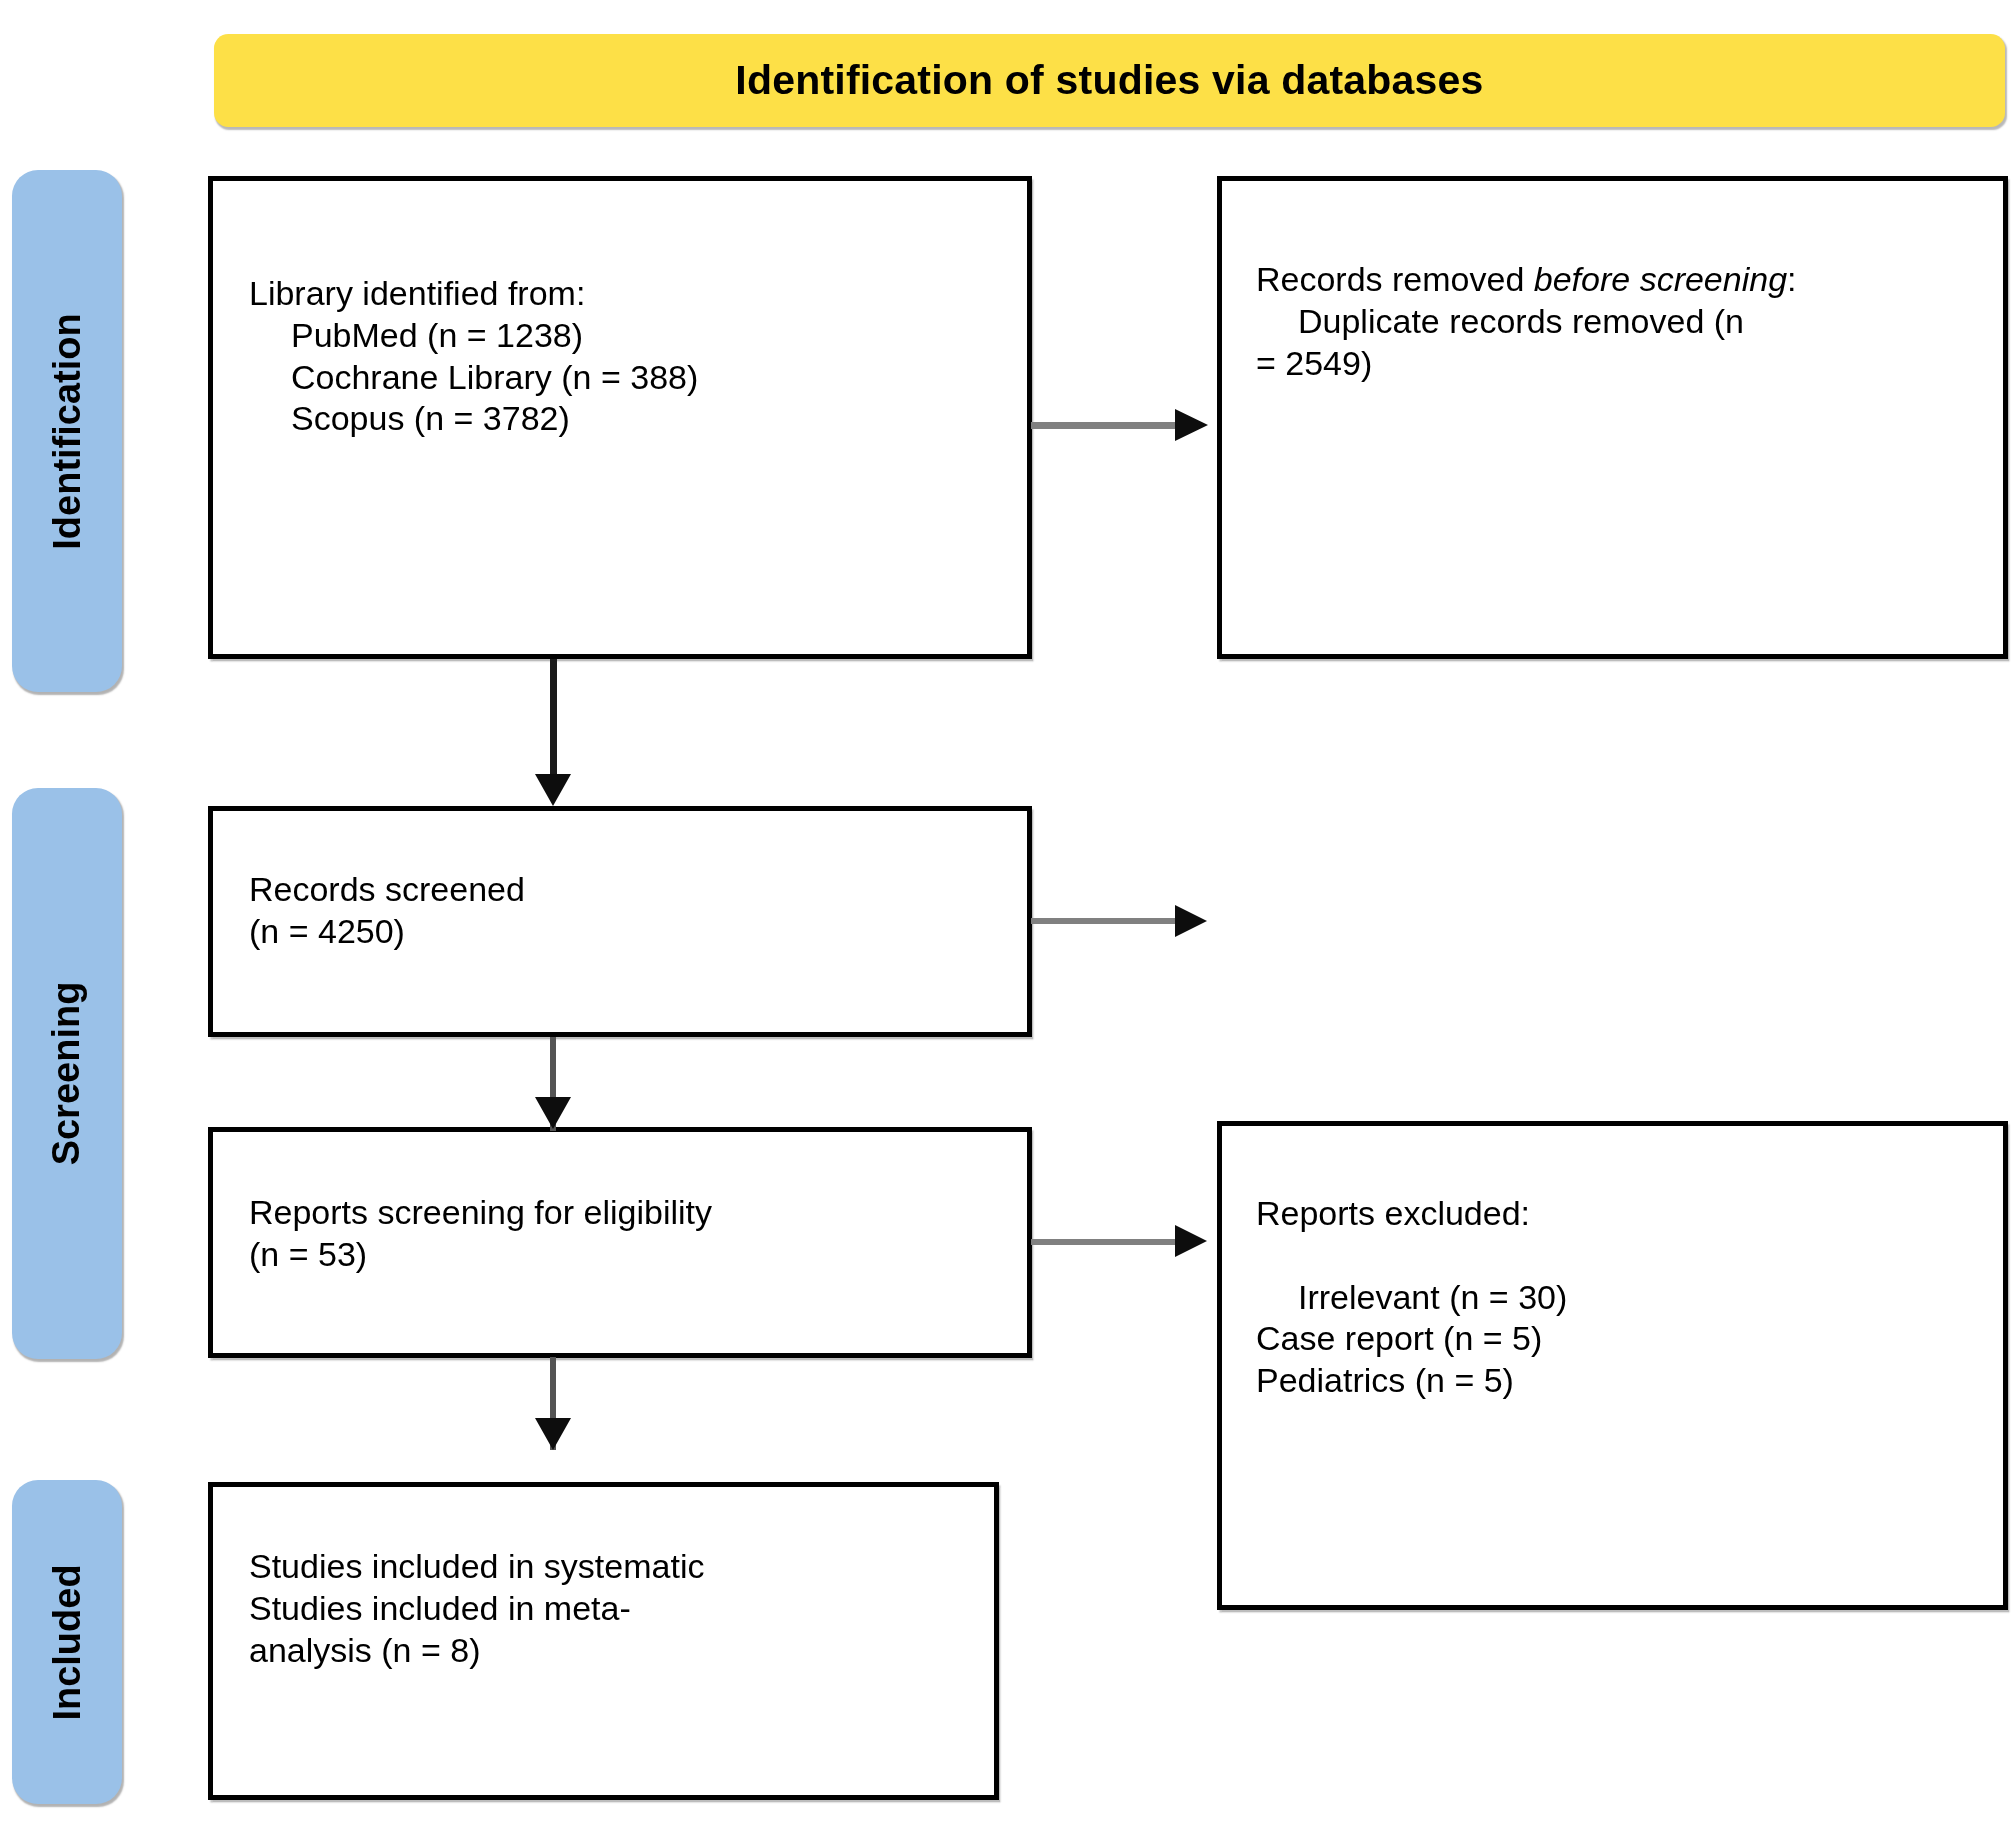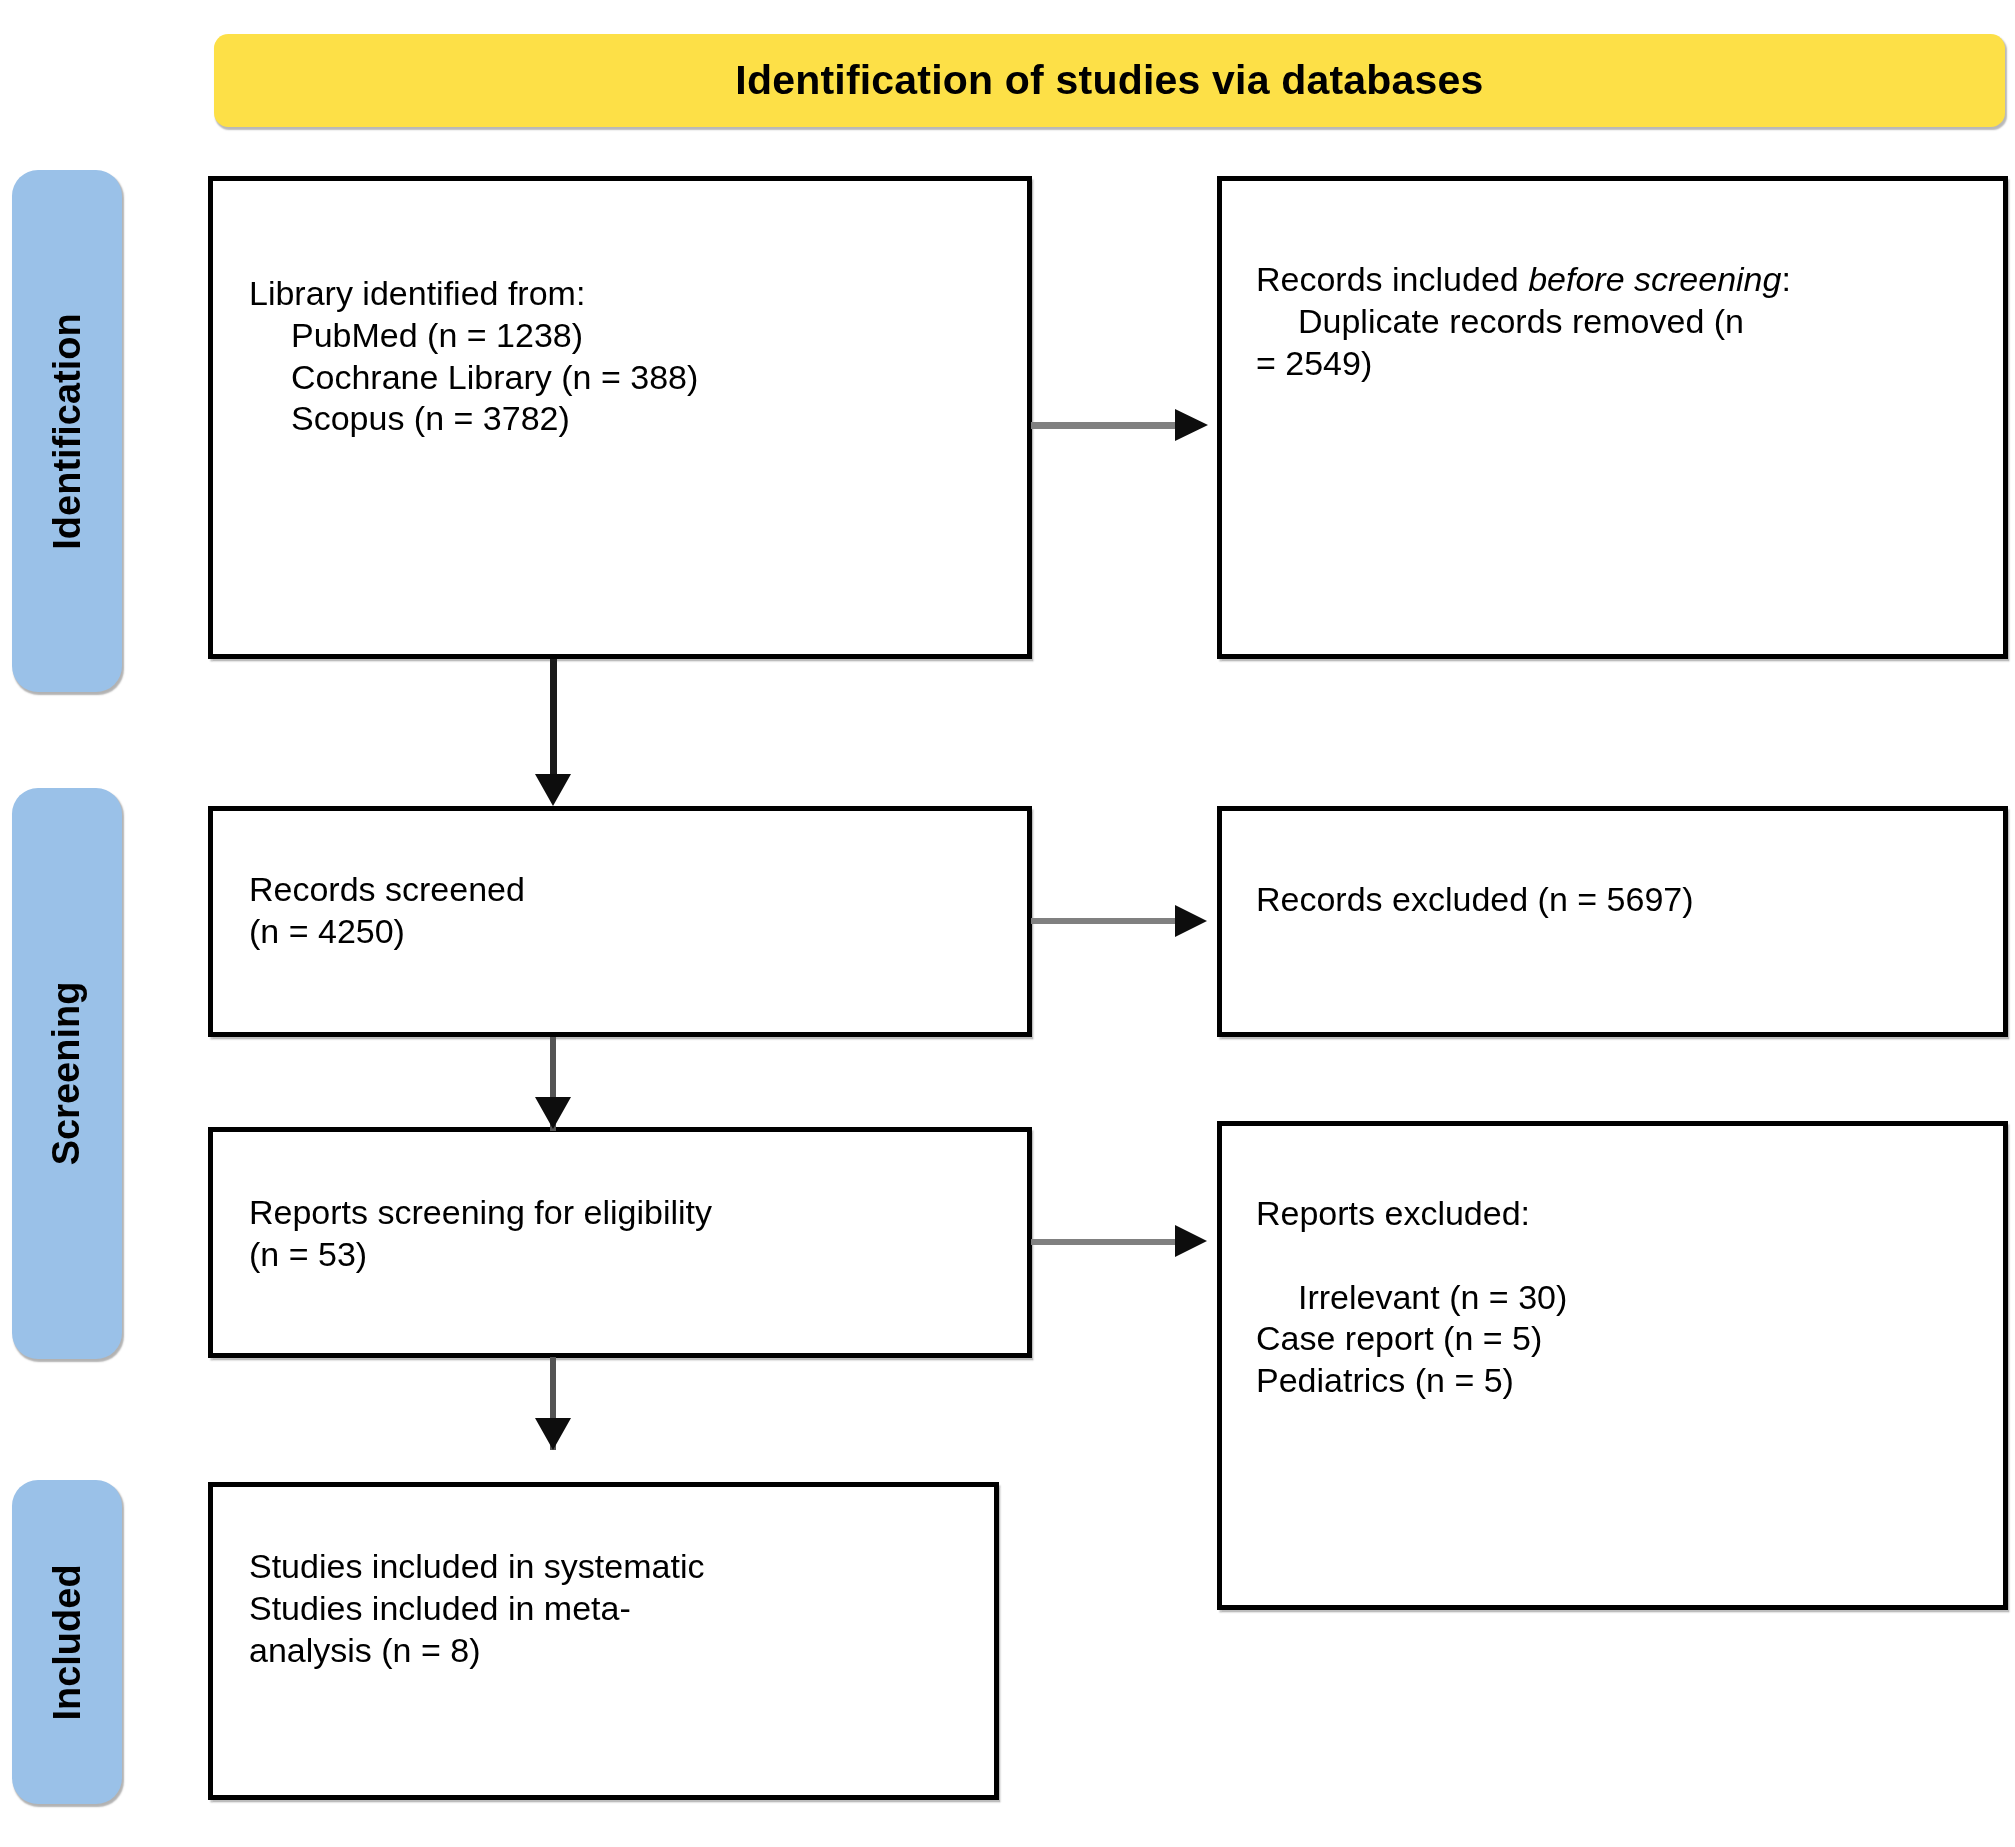--- a/index.html
+++ b/index.html
@@ -203,38 +203,33 @@
     <div class="box-inner">
       <div class="line">Library identified from:</div>
       <div class="line indent">PubMed (n = 1238)</div>
       <div class="line indent">Cochrane Library (n = 388)</div>
       <div class="line indent">Scopus (n = 3782)</div>
     </div>
   </div>
 
   <div class="box" id="box-removed">
     <div class="box-inner">
-      <div class="line italic-part"><span>Records included </span><i>before screening</i><span>:</span></div>
+      <div class="line italic-part"><span>Records removed </span><i>before screening</i><span>:</span></div>
       <div class="line indent">Duplicate records removed (n</div>
       <div class="line">= 2549)</div>
     </div>
   </div>
 
   <div class="box" id="box-screened">
     <div class="box-inner">
       <div class="line">Records screened</div>
       <div class="line">(n = 4250)</div>
     </div>
   </div>
 
-  <div class="box" id="box-excluded">
-    <div class="box-inner">
-      <div class="line">Records excluded (n = 5697)</div>
-    </div>
-  </div>
 
   <div class="box" id="box-eligibility">
     <div class="box-inner">
       <div class="line">Reports screening for eligibility</div>
       <div class="line">(n = 53)</div>
     </div>
   </div>
 
   <div class="box" id="box-rep-excluded">
     <div class="box-inner">

